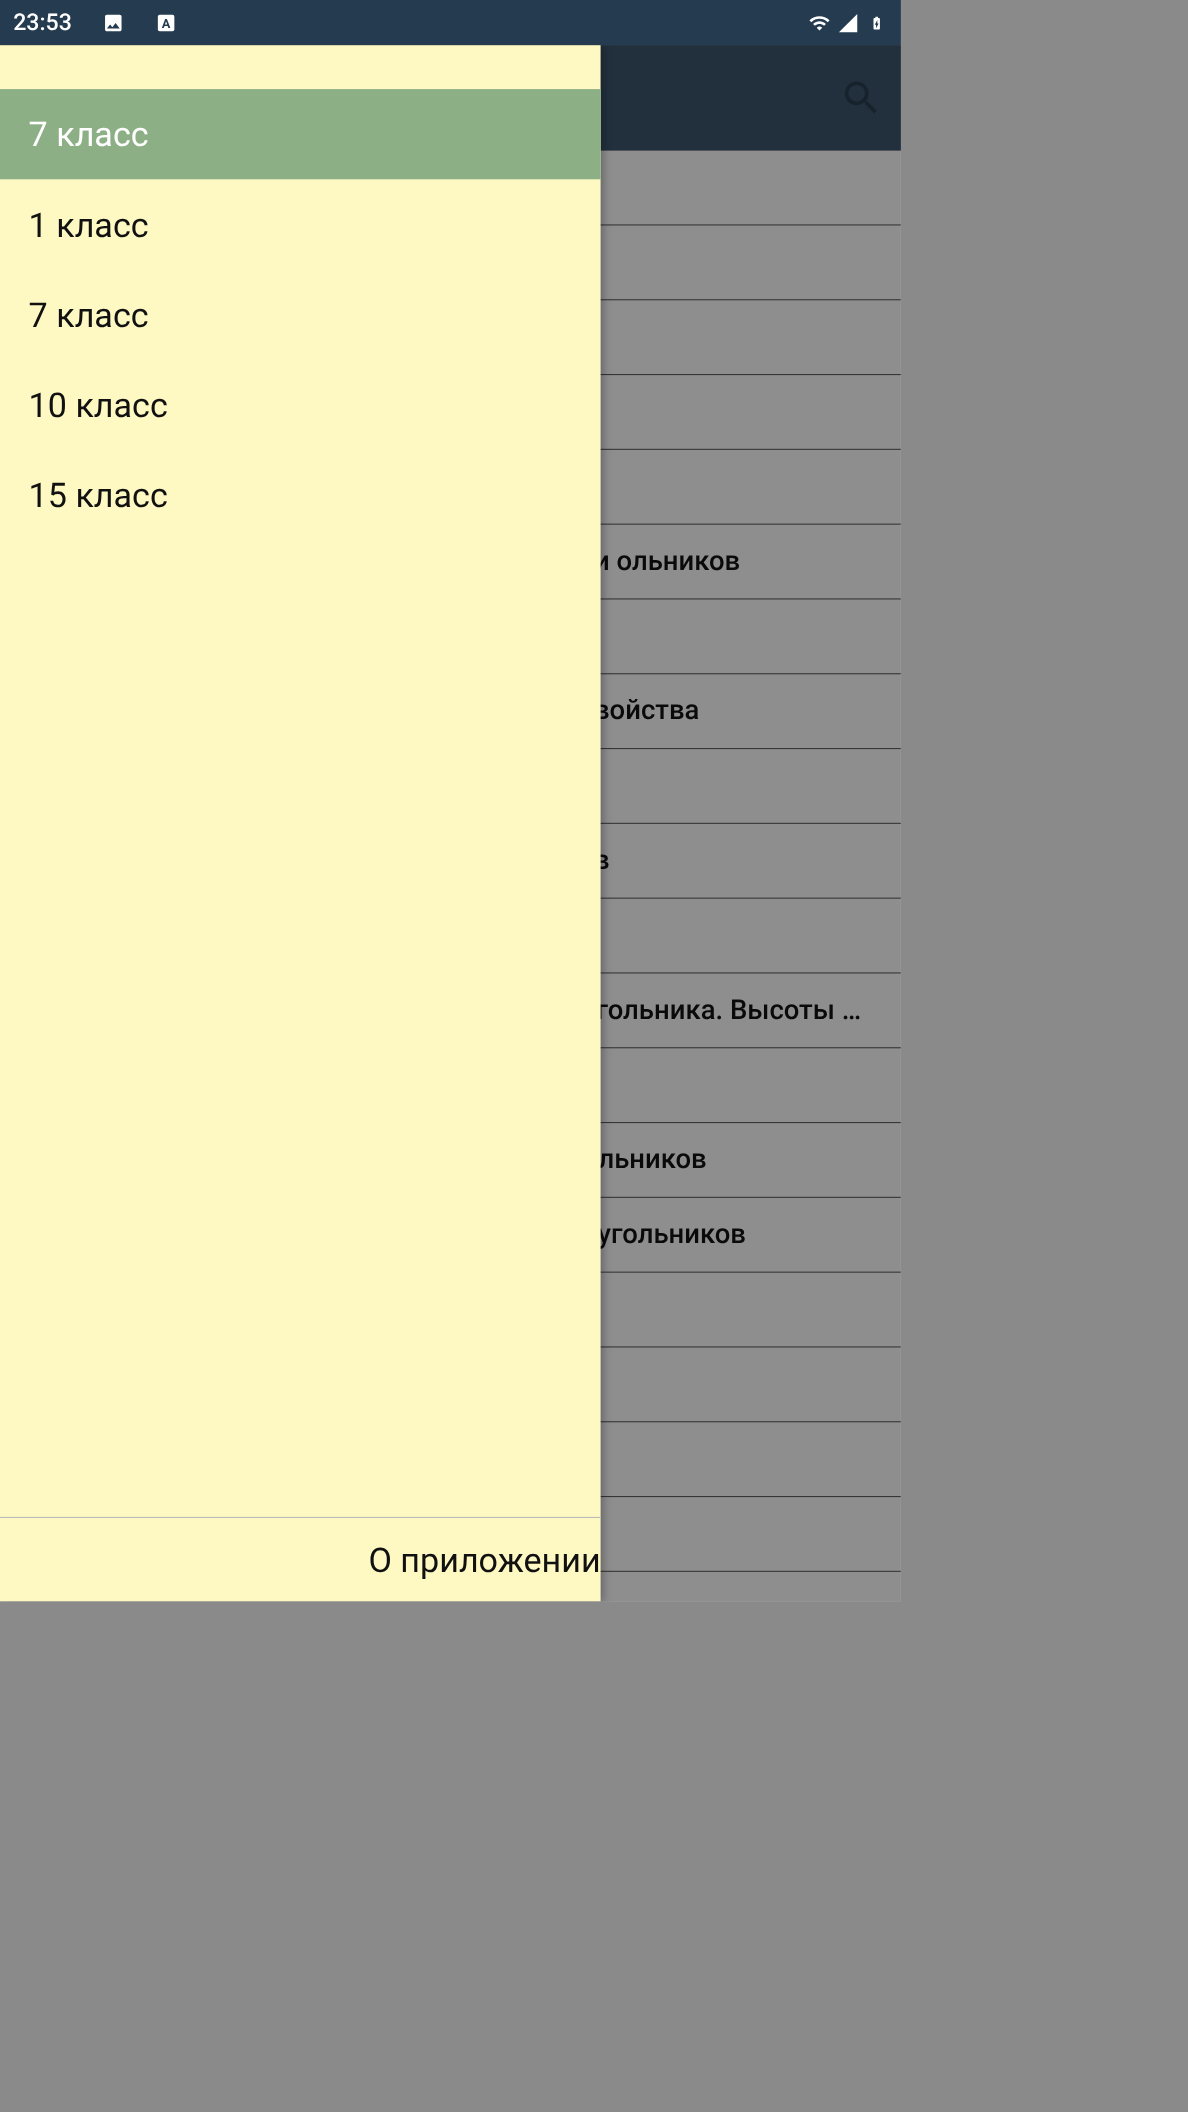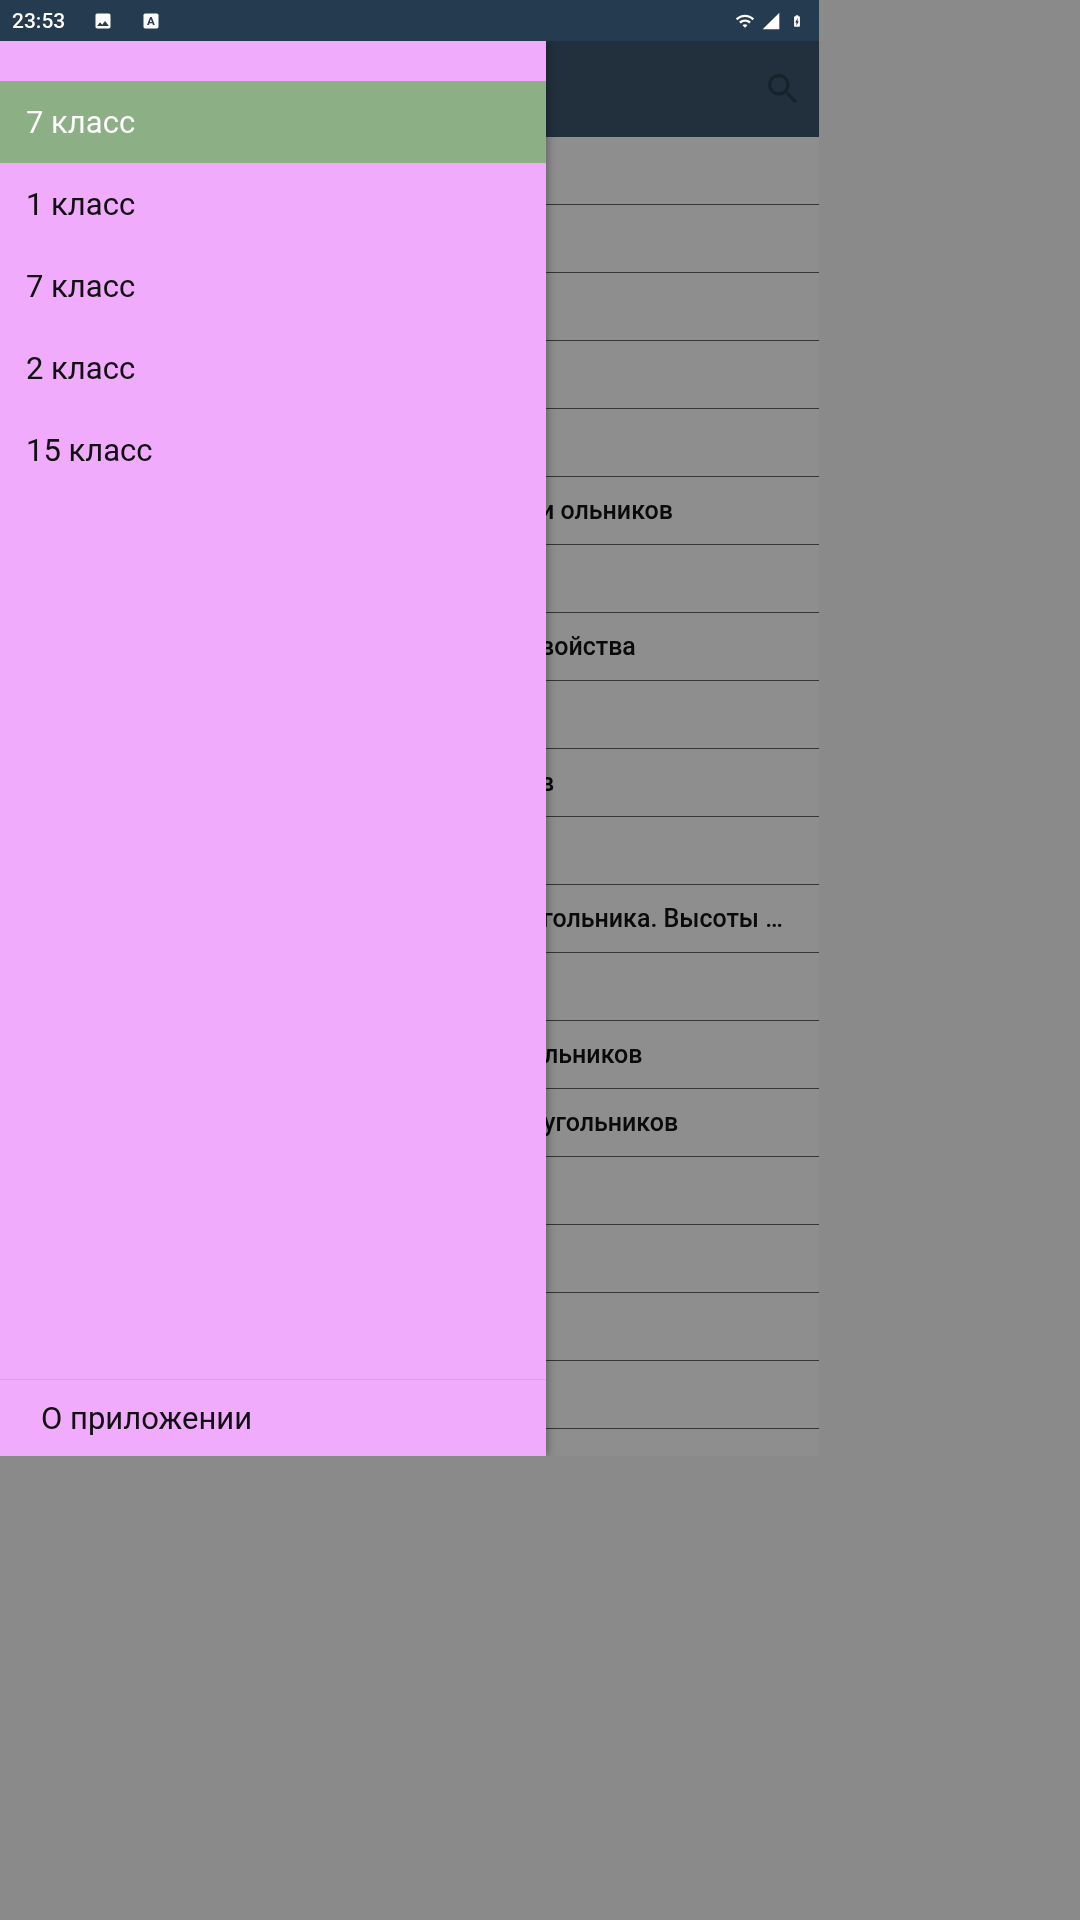--- a/index.html
+++ b/index.html
@@ -86,21 +86,21 @@
       bottom: 0;
       background: rgba(0, 0, 0, 0.4);
       z-index: 50;
     }
     .drawer {
       position: absolute;
       top: 41px;
       left: 0;
       width: 546px;
       bottom: 0;
-      background: #f0abfc;
+      background: #fef9c3;
       z-index: 60;
       display: flex;
       flex-direction: column;
       box-shadow: 2px 0 8px rgba(0,0,0,0.3);
     }
     .drawer-top-spacer {
       height: 40px;
     }
     .drawer-items {
       flex: 0 0 auto;
@@ -121,23 +121,24 @@
       flex: 1;
     }
     .drawer-divider {
       height: 1px;
       background: #bbb;
     }
     .drawer-footer {
       height: 76px;
       display: flex;
       align-items: center;
-      padding-left: 41px;
+      padding-left: 11px;
       font-size: 31px;
       color: #111;
+      justify-content: flex-end;
     }
   </style>
 </head>
 <body>
 
 <div class="status-bar">
   <div class="status-left">
     <span>23:53</span>
     <span class="status-icon">
       <svg viewBox="0 0 24 24" fill="white" width="20" height="20">
@@ -246,21 +247,21 @@
     <div class="drawer-item selected">
       <span>7 класс</span>
     </div>
     <div class="drawer-item">
       <span>1 класс</span>
     </div>
     <div class="drawer-item">
       <span>7 класс</span>
     </div>
     <div class="drawer-item">
-      <span>2 класс</span>
+      <span>10 класс</span>
     </div>
     <div class="drawer-item">
       <span>15 класс</span>
     </div>
   </div>
   <div class="drawer-spacer"></div>
   <div class="drawer-divider"></div>
   <div class="drawer-footer">
     <span>О приложении</span>
   </div>

